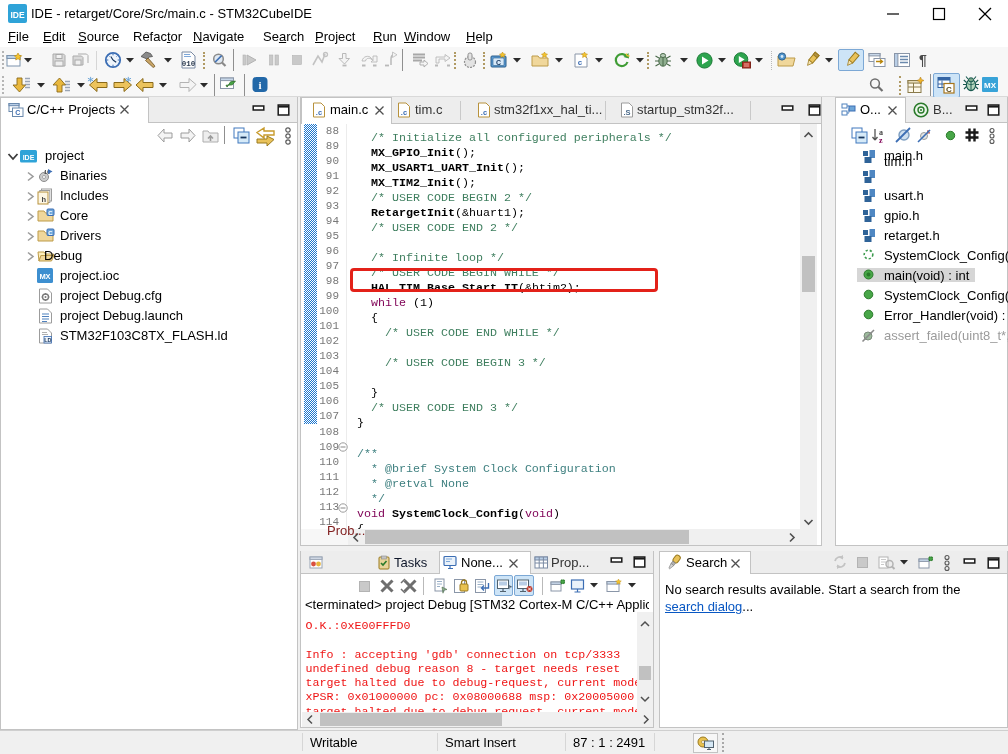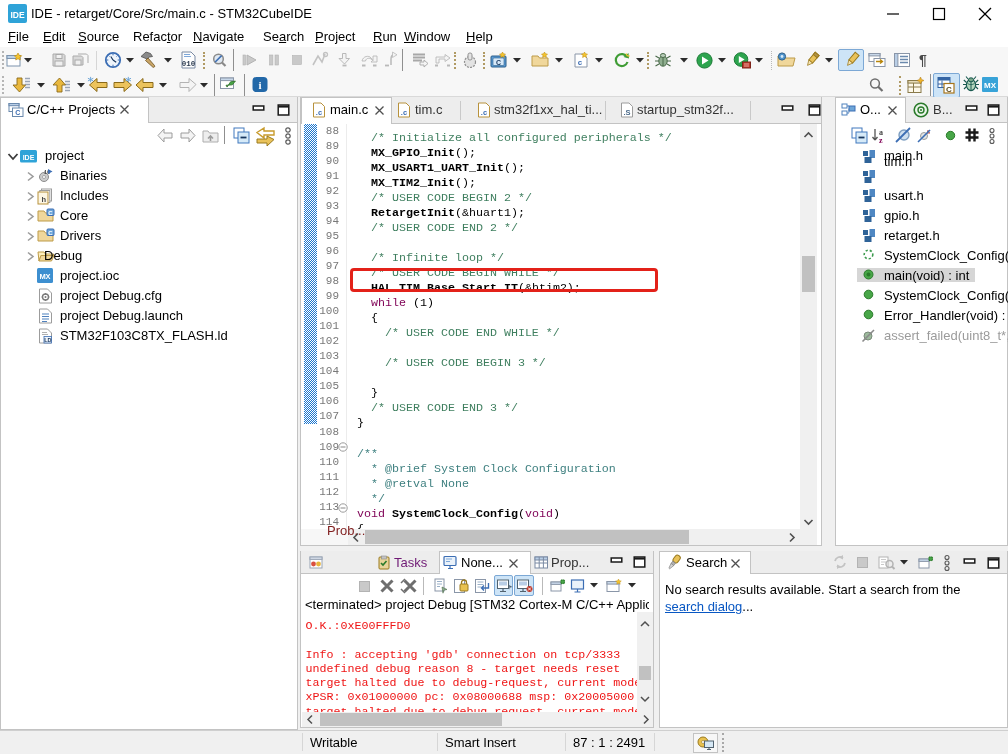--- a/index.html
+++ b/index.html
@@ -736,21 +736,21 @@
       <rect x="1" y="2" width="12" height="2.4" fill="#d5dde8" stroke="#9aa5b5"></rect>
       <circle cx="4.5" cy="9" r="2.4" fill="#d94f3f"></circle>
       <circle cx="9.5" cy="9" r="2.4" fill="#e8b63c"></circle>
     </svg>
 <div class="ab tabtxt" style="left:327px;top:520px;color:#7f1d1d;line-height:21px">Prob...</div>
 <svg style="left:377px;top:555px" width="15" height="15">
       <rect x="2" y="2" width="10" height="12" rx="1" fill="#e8d49a" stroke="#9a7a1e"></rect>
       <rect x="4.5" y="1" width="5" height="3" fill="#c3c3c3" stroke="#8a8a8a" stroke-width=".6"></rect>
       <path d="M4 8l2 2 3.5-4" fill="none" stroke="#2a7a2a" stroke-width="1.6"></path>
     </svg>
-<div class="ab tabtxt" style="left:394px;top:552px;color:#701a75;line-height:21px">Tasks</div>
+<div class="ab tabtxt" style="left:394px;top:552px;color:#0f172a;line-height:21px">Tasks</div>
 <svg style="left:443px;top:555px" width="15" height="15">
       <rect x="1" y="1.5" width="12" height="9" rx="1" fill="#eaf2fa" stroke="#3c6eb4" stroke-width="1.2"></rect>
       <path d="M5 13.5h5M7 10.5v3" stroke="#3c6eb4" stroke-width="1.2"></path>
       <path d="M3 4h6M3 6.5h4" stroke="#7da7d9" stroke-width="1"></path>
     </svg>
 <div class="ab tabtxt" style="left:461px;top:552px;line-height:21px">None...</div>
 <svg style="left:508px;top:558px" width="11" height="11">
       <path d="M1.5 1.5l8 8M9.5 1.5l-8 8" stroke="#4f4f4f" stroke-width="1.3"></path>
     </svg>
 <svg style="left:534px;top:555px" width="15" height="15">

